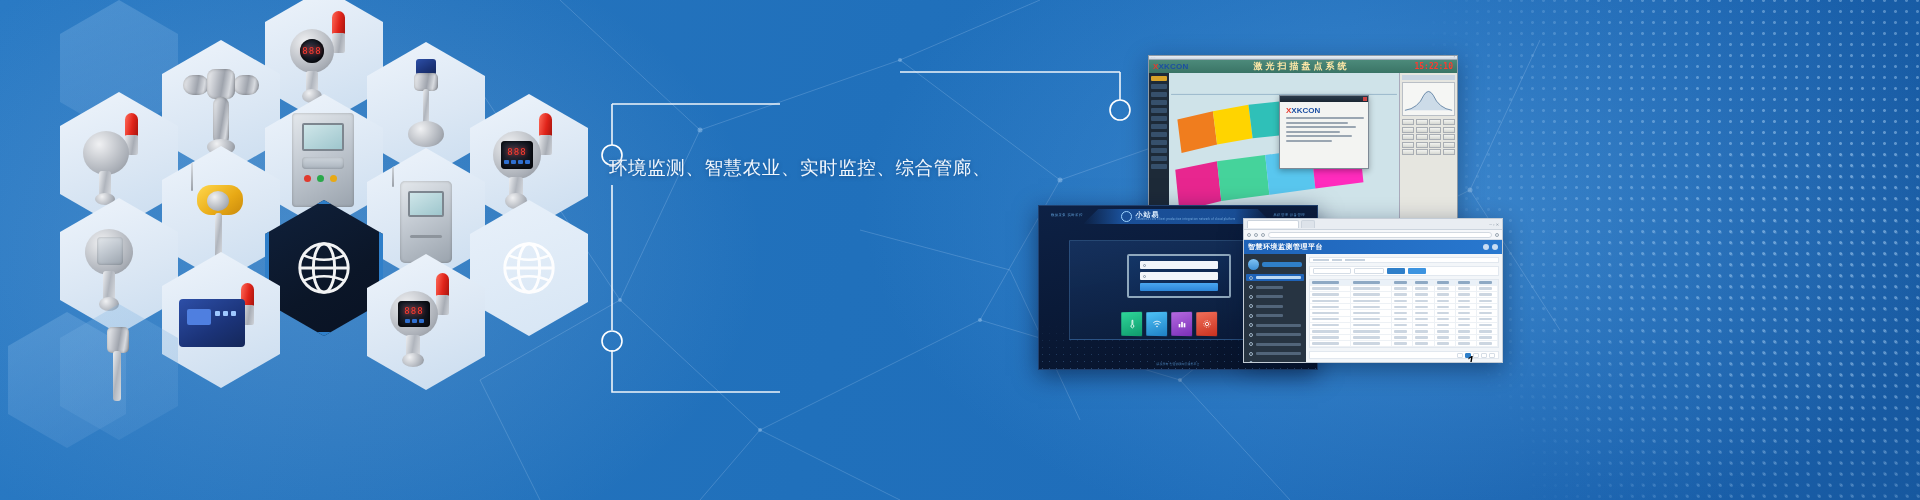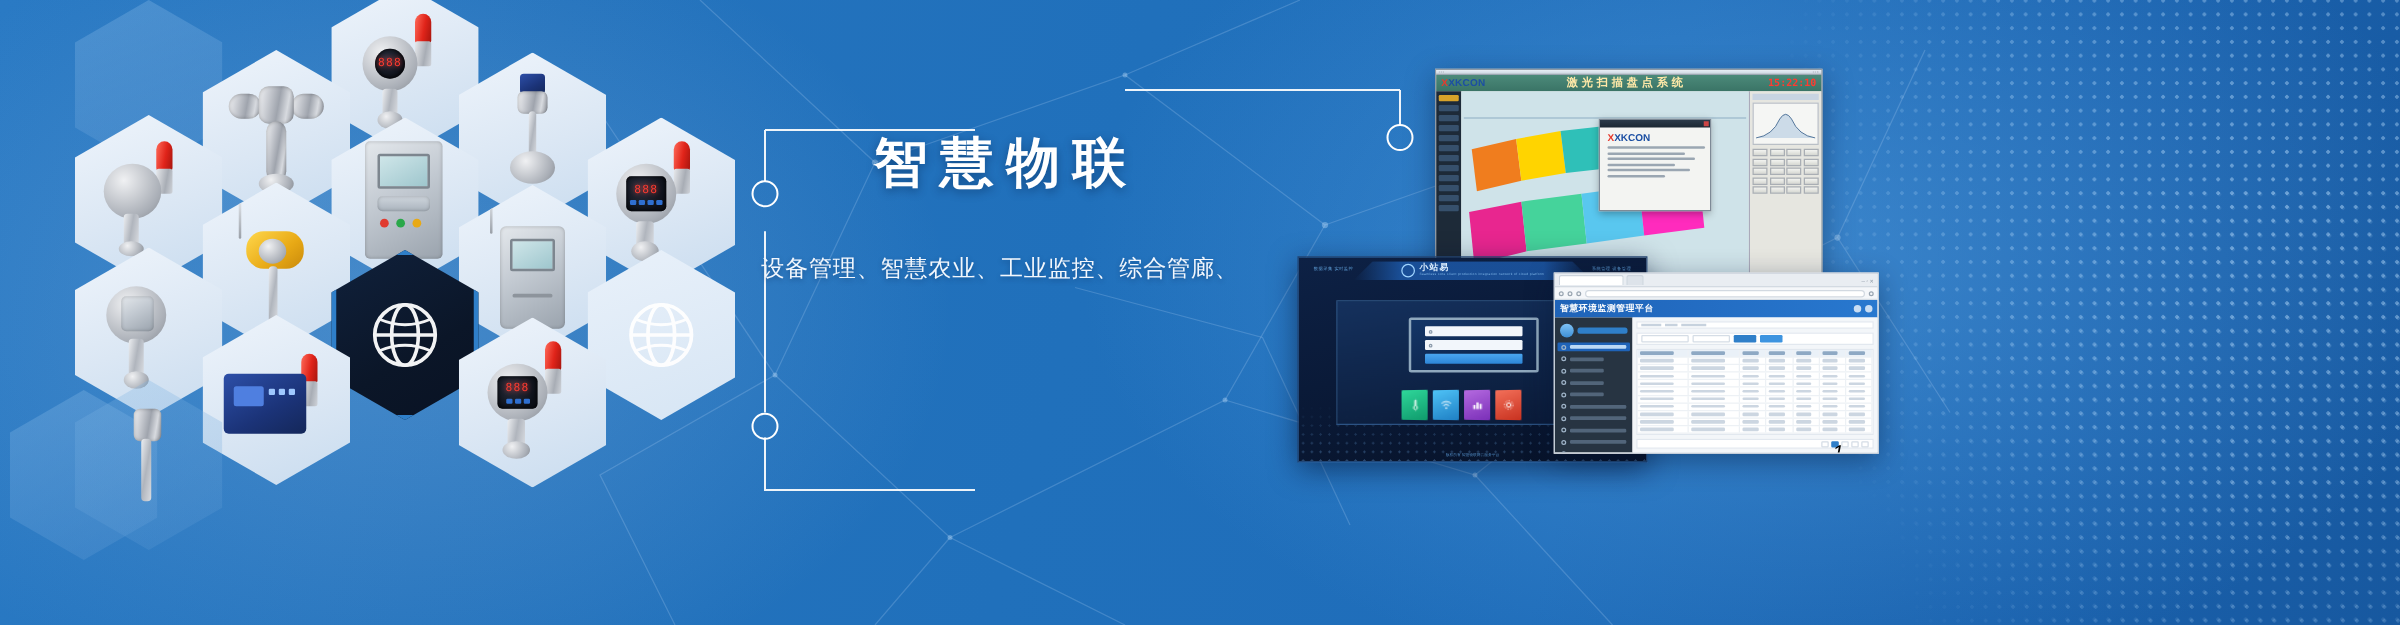--- a/index.html
+++ b/index.html
@@ -517,23 +517,22 @@
     </g>
     <g fill="none" stroke="#ffffff" stroke-width="1.6">
       <circle cx="612" cy="155" r="10"></circle>
       <circle cx="612" cy="341" r="10"></circle>
       <circle cx="1120" cy="110" r="10"></circle>
       <circle cx="1185" cy="148" r="10"></circle>
     </g>
   </svg>
 
   <div id="center-text">
-    <div id="main-title">智慧物联</div>
     <div id="sub-lines">
-      <div class="sub-line">设备管理、智慧农业、工业监控、综合管廊、</div>
+      <div class="sub-line">环境监测、智慧农业、实时监控、综合管廊、</div>
     </div>
   </div>
 
   <div id="screens">
 
     <div id="monitor-lidar">
       <div class="m-titlebar">
         <span style="opacity:.55">▫ ▫ ▫</span>
           <span style="opacity:.55">▫ ▫ ×</span>
       </div>

